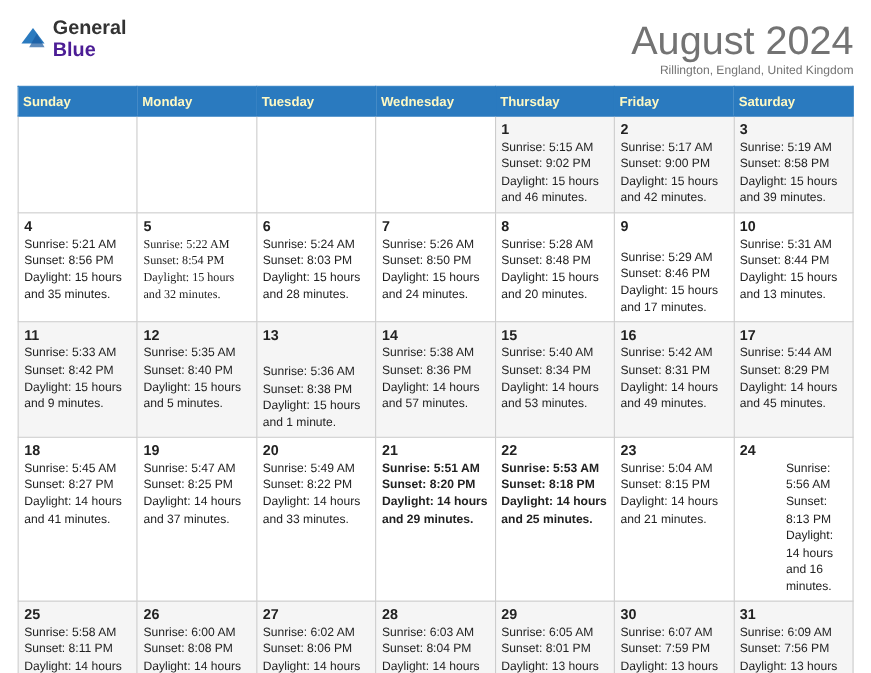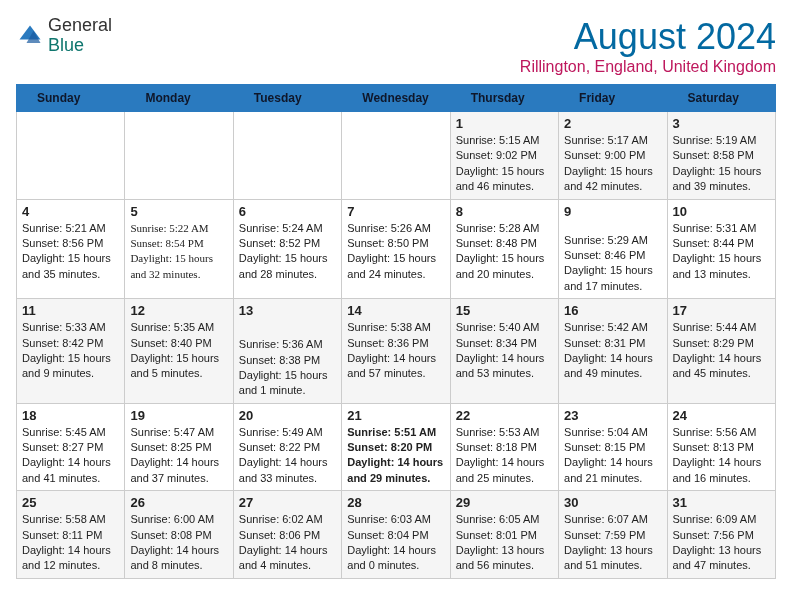--- a/index.html
+++ b/index.html
@@ -16,51 +16,51 @@
       align-items: flex-start;
       margin-bottom: 8px;
     }
     .logo {
       display: flex;
       align-items: center;
       gap: 4px;
     }
     .logo-text {
       font-size: 18px;
-      font-weight: normal;
+      font-weight: bold;
       line-height: 1.1;
     }
     .logo-general { color: #333; }
-    .logo-blue { color: #0f766e; }
+    .logo-blue { color: #4c1d95; }
     .logo-icon {
       width: 28px;
       height: 28px;
     }
     .title-area {
       text-align: right;
     }
     .month-year {
       font-size: 36px;
       font-weight: normal;
-      color: #0369a1;
+      color: #737373;
     }
     .location {
-      font-size: 16px;
-      color: #be185d;
+      font-size: 11px;
+      color: #737373;
     }
     table {
       width: 100%;
       border-collapse: collapse;
       table-layout: fixed;
     }
     thead th {
       background-color: #2a7abf;
-      color: #0f172a;
+      color: #fef9c3;
       font-size: 12px;
-      padding: 6px 20px;
+      padding: 6px 4px;
       text-align: left;
       border: 1px solid #2a7abf;
     }
     tbody td {
       border: 1px solid #ccc;
       vertical-align: top;
       padding: 4px 5px;
       font-size: 10px;
       color: #222;
       height: 84px;
@@ -154,21 +154,21 @@
         <td>
           <span class="day-number">5</span>
           <div class="cell-info" style="white-space: pre-line; font-family: Liberation Serif, serif;">Sunrise: 5:22 AM
 Sunset: 8:54 PM
 Daylight: 15 hours
 and 32 minutes.</div>
         </td>
         <td>
           <span class="day-number">6</span>
           <div class="cell-info" style="white-space: pre-line;">Sunrise: 5:24 AM
-Sunset: 8:52 PM
+Sunset: 8:03 PM
 Daylight: 15 hours
 and 28 minutes.</div>
         </td>
         <td>
           <span class="day-number">7</span>
           <div class="cell-info" style="white-space: pre-line;">Sunrise: 5:26 AM
 Sunset: 8:50 PM
 Daylight: 15 hours
 and 24 minutes.</div>
         </td>
@@ -269,35 +269,35 @@
         </td>
         <td>
           <span class="day-number">21</span>
           <div class="cell-info" style="white-space: pre-line; font-weight: bold;">Sunrise: 5:51 AM
 Sunset: 8:20 PM
 Daylight: 14 hours
 and 29 minutes.</div>
         </td>
         <td>
           <span class="day-number">22</span>
-          <div class="cell-info" style="white-space: pre-line;">Sunrise: 5:53 AM
+          <div class="cell-info" style="white-space: pre-line; font-weight: bold;">Sunrise: 5:53 AM
 Sunset: 8:18 PM
 Daylight: 14 hours
 and 25 minutes.</div>
         </td>
         <td>
           <span class="day-number">23</span>
           <div class="cell-info" style="white-space: pre-line;">Sunrise: 5:04 AM
 Sunset: 8:15 PM
 Daylight: 14 hours
 and 21 minutes.</div>
         </td>
         <td>
           <span class="day-number">24</span>
-          <div class="cell-info" style="white-space: pre-line;">Sunrise: 5:56 AM
+          <div class="cell-info" style="white-space: pre-line; margin-left: 42px;">Sunrise: 5:56 AM
 Sunset: 8:13 PM
 Daylight: 14 hours
 and 16 minutes.</div>
         </td>
       </tr>
       <tr>
         <td>
           <span class="day-number">25</span>
           <div class="cell-info" style="white-space: pre-line;">Sunrise: 5:58 AM
 Sunset: 8:11 PM

